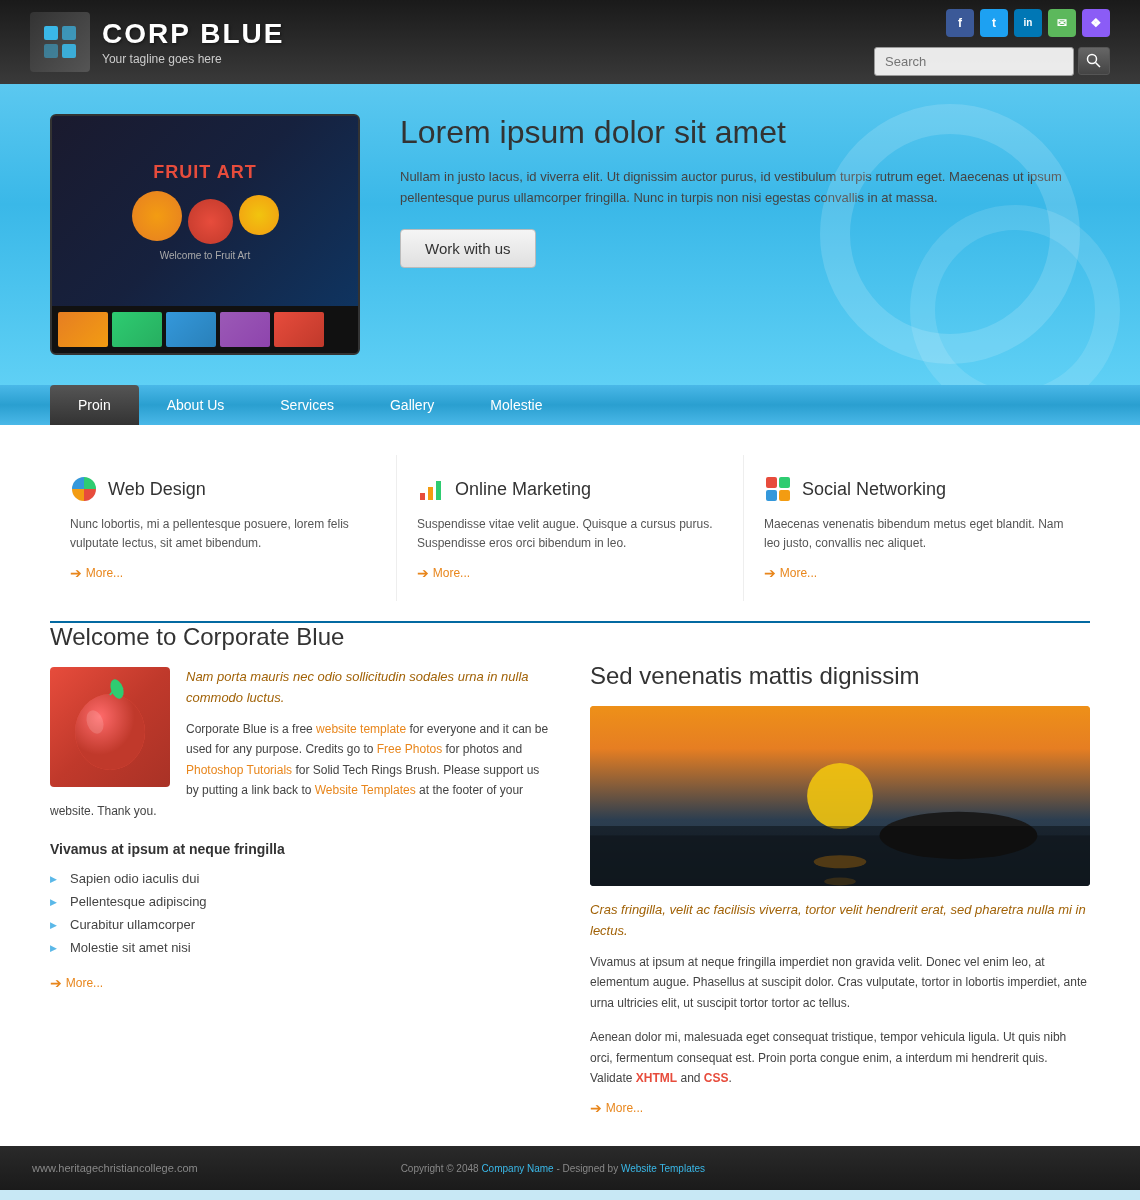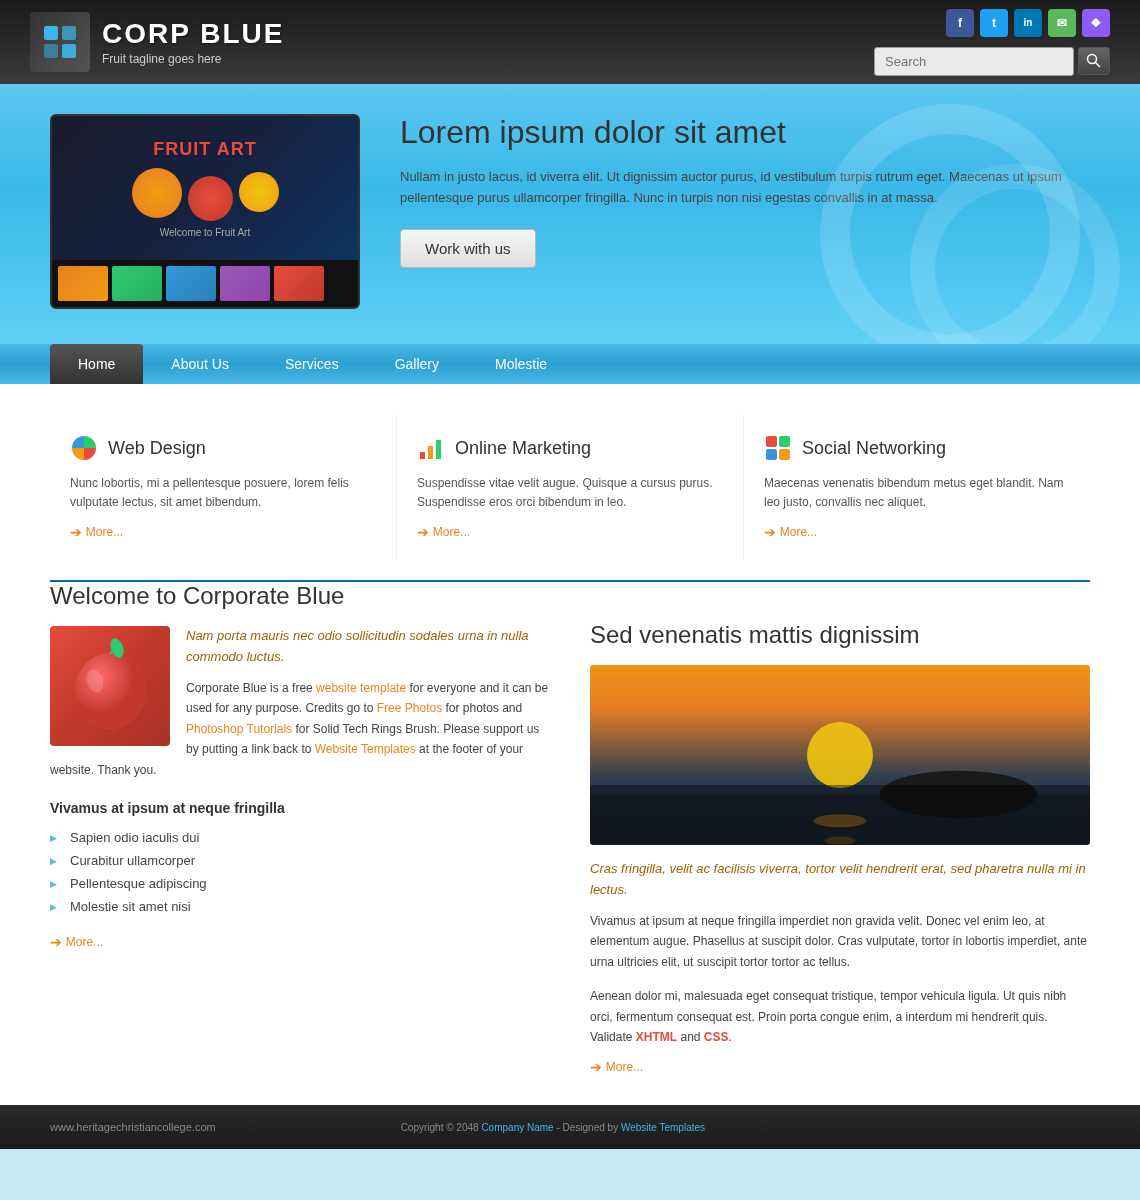--- a/index.html
+++ b/index.html
@@ -101,21 +101,21 @@
       border-radius: 50%;
     }
     .hero-image {
       width: 310px; min-width: 310px;
       background: #222;
       border-radius: 6px;
       overflow: hidden;
       border: 2px solid #333;
     }
     .hero-image-inner {
-      height: 144px;
+      height: 190px;
       background: linear-gradient(135deg, #1a1a2e 0%, #16213e 50%, #0f3460 100%);
       position: relative;
       display: flex; align-items: center; justify-content: center;
     }
     .fruit-art {
       font-size: 18px; font-weight: bold; color: #e74c3c; letter-spacing: 1px;
     }
     .hero-thumbnails {
       display: flex; gap: 4px; padding: 6px; background: #111;
     }
@@ -217,21 +217,21 @@
       content: '';
       position: absolute;
       bottom: 0; left: 0; right: 0;
       height: 60px;
       background: rgba(0,0,0,0.4);
     }
 
     
     .footer {
       background: linear-gradient(180deg, #2a2a2a 0%, #1a1a1a 100%);
-      padding: 16px 50px;
+      padding: 16px 32px;
       display: flex;
       justify-content: space-between;
       align-items: center;
     }
     .footer-left { color: #888; font-size: 11px; }
     .footer-center { color: #888; font-size: 10px; text-align: center; }
     .footer-link { color: #3ab8e8; text-decoration: none; }
 
     .clearfix::after { content: ''; display: block; clear: both; }
 
@@ -246,21 +246,21 @@
     <div class="logo-icon">
       <svg viewBox="0 0 40 40" xmlns="http://www.w3.org/2000/svg">
         <rect x="4" y="4" width="14" height="14" rx="2" fill="#3ab8e8"></rect>
         <rect x="22" y="4" width="14" height="14" rx="2" fill="#3ab8e8" opacity="0.7"></rect>
         <rect x="4" y="22" width="14" height="14" rx="2" fill="#3ab8e8" opacity="0.5"></rect>
         <rect x="22" y="22" width="14" height="14" rx="2" fill="#3ab8e8" opacity="0.9"></rect>
       </svg>
     </div>
     <div class="logo-text">
       <div class="logo-title">CORP BLUE</div>
-      <div class="logo-tagline">Fruit tagline goes here</div>
+      <div class="logo-tagline">Your tagline goes here</div>
     </div>
   </div>
 
   <div class="header-right">
     <div class="social-icons">
       <div class="social-icon si-fb">f</div>
       <div class="social-icon si-tw">t</div>
       <div class="social-icon si-li" style="font-size:10px">in</div>
       <div class="social-icon si-msg">✉</div>
       <div class="social-icon si-rss">❖</div>
@@ -299,21 +299,21 @@
     </div>
   </div>
   <div class="hero-content">
     <h1 class="hero-title">Lorem ipsum dolor sit amet</h1>
     <p class="hero-desc">Nullam in justo lacus, id viverra elit. Ut dignissim auctor purus, id vestibulum turpis rutrum eget. Maecenas ut ipsum pellentesque purus ullamcorper fringilla. Nunc in turpis non nisi egestas convallis in at massa.</p>
     <a class="work-btn" href="#">Work with us</a>
   </div>
 </div>
 
 <nav class="nav">
-  <a class="nav-item active" href="#">Home</a>
+  <a class="nav-item active" href="#">Proin</a>
   <a class="nav-item" href="#">About Us</a>
   <a class="nav-item" href="#">Services</a>
   <a class="nav-item" href="#">Gallery</a>
   <a class="nav-item" href="#">Molestie</a>
 </nav>
 
 <div class="main">
   <div class="content-wrapper">
 
     <div class="features">
@@ -392,22 +392,22 @@
             </svg>
           </div>
           <p class="italic-text">Nam porta mauris nec odio sollicitudin sodales urna in nulla commodo luctus.</p>
           <p class="body-text">
             Corporate Blue is a free <a class="link-orange" href="#">website template</a> for everyone and it can be used for any purpose. Credits go to <a class="link-orange" href="#">Free Photos</a> for photos and <a class="link-orange" href="#">Photoshop Tutorials</a> for Solid Tech Rings Brush. Please support us by putting a link back to <a class="link-orange" href="#">Website Templates</a> at the footer of your website. Thank you.
           </p>
         </div>
         <p class="sub-section-title">Vivamus at ipsum at neque fringilla</p>
         <ul class="bullet-list">
           <li>Sapien odio iaculis dui</li>
+          <li>Pellentesque adipiscing</li>
           <li>Curabitur ullamcorper</li>
-          <li>Pellentesque adipiscing</li>
           <li>Molestie sit amet nisi</li>
         </ul>
         <a class="more-link" href="#" style="margin-top:16px;display:flex;align-items:center;gap:4px;">
           <span class="arrow-right">➔</span>
           <span>More...</span>
         </a>
       </div>
 
       <div class="col-right">
         <h2 class="section-title">Sed venenatis mattis dignissim</h2>

